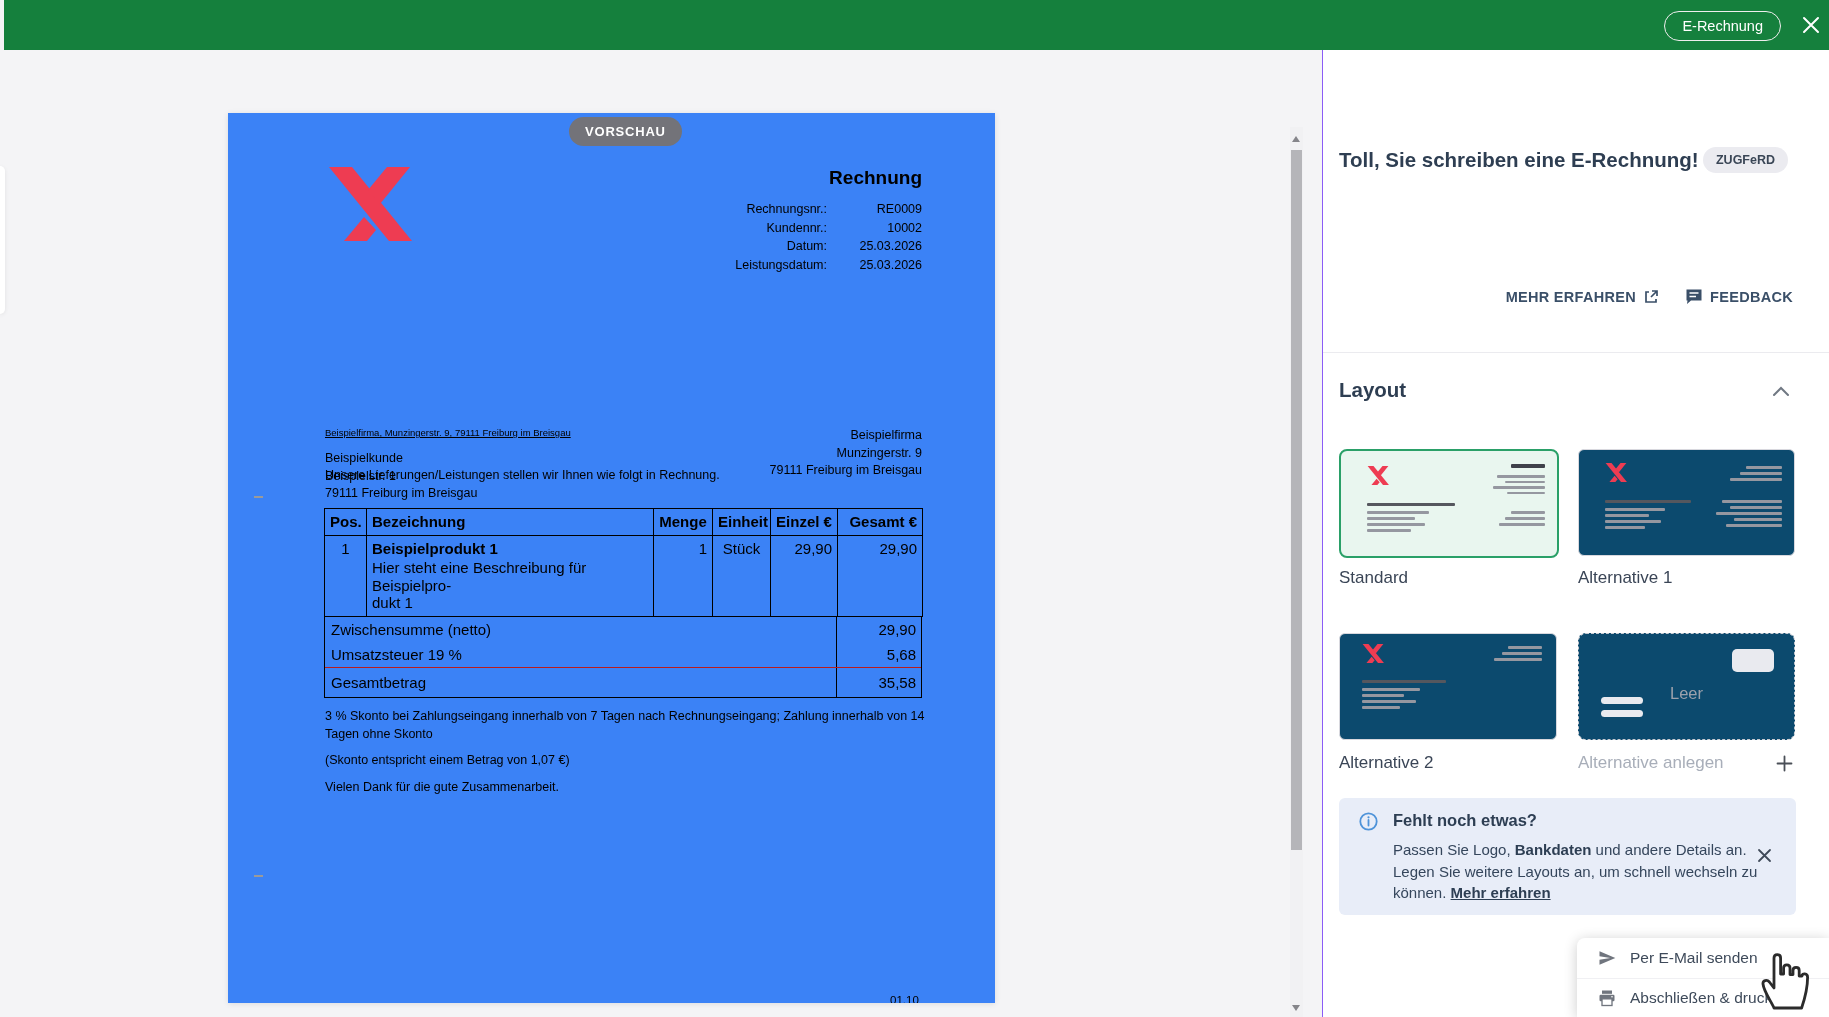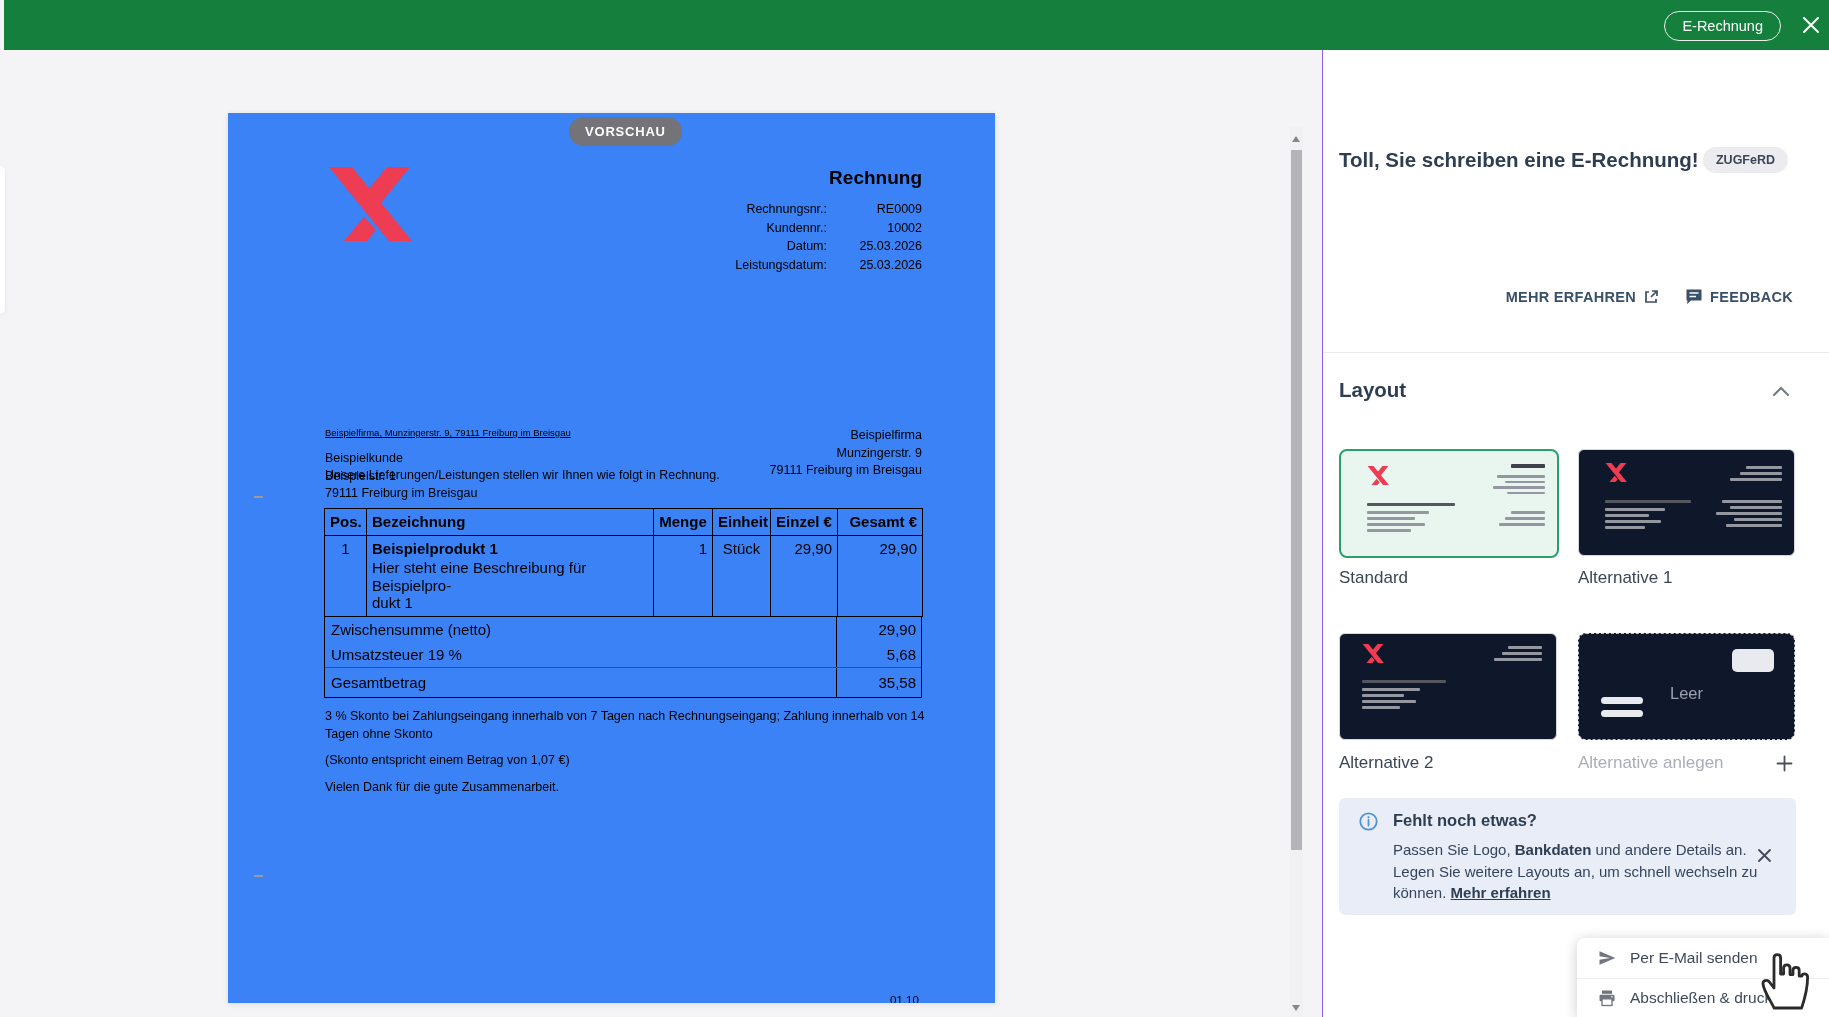--- a/index.html
+++ b/index.html
@@ -69,21 +69,21 @@
   .p-title{position:absolute;left:16px;top:98px;width:370px;font-size:20.5px;font-weight:bold;color:#2e3e52;}
   .p-badge{position:absolute;right:41px;top:97px;height:26px;padding:0 13px;background:#ebebf0;
         border-radius:13px;font-size:12.5px;font-weight:bold;color:#3a4656;line-height:26px;}
   .p-body{position:absolute;left:16px;top:158px;width:430px;font-size:15.5px;line-height:24px;color:#3d4b5e;}
   .p-links{position:absolute;right:36px;top:238px;display:flex;gap:26px;align-items:center;
         font-size:14.5px;font-weight:bold;color:#3a4f68;letter-spacing:.3px;}
   .p-link{display:flex;align-items:center;gap:7px;cursor:pointer;}
   .p-divider{position:absolute;left:0;right:0;top:302px;height:1px;background:#ebebef;}
   .l-heading{position:absolute;left:16px;top:328px;font-size:20.5px;font-weight:bold;color:#2e3e52;}
   .chevron{position:absolute;right:38px;top:334px;cursor:pointer;}
-  .card{position:absolute;width:215px;height:105px;background:#0f172a;border:1px solid #d8d8de;
+  .card{position:absolute;width:215px;height:105px;background:#0c4a6e;border:1px solid #d8d8de;
         border-radius:6px;cursor:pointer;overflow:hidden;}
   .card.selected{border:2px solid #2aa068;border-radius:8px;background:#e9f6ef;width:216px;}
   .card.dashed{border:1.5px dashed #c8cbd2;border-radius:8px;}
   .card-label{position:absolute;font-size:17px;color:#3a4556;}
   .card-label.muted{color:#a8aeb9;}
   .tl{position:absolute;height:2.5px;background:#9597a0;border-radius:1px;}
   .tl.dark{background:#55575e;}
   .mini-title{position:absolute;height:4px;background:#3f414a;border-radius:1px;}
   .leer-text{position:absolute;left:0;right:0;top:50px;text-align:center;font-size:16.5px;color:#9ba1ac;}
   .leer-block{position:absolute;right:20px;top:15px;width:42px;height:23px;background:#e9eaef;border-radius:5px;}

